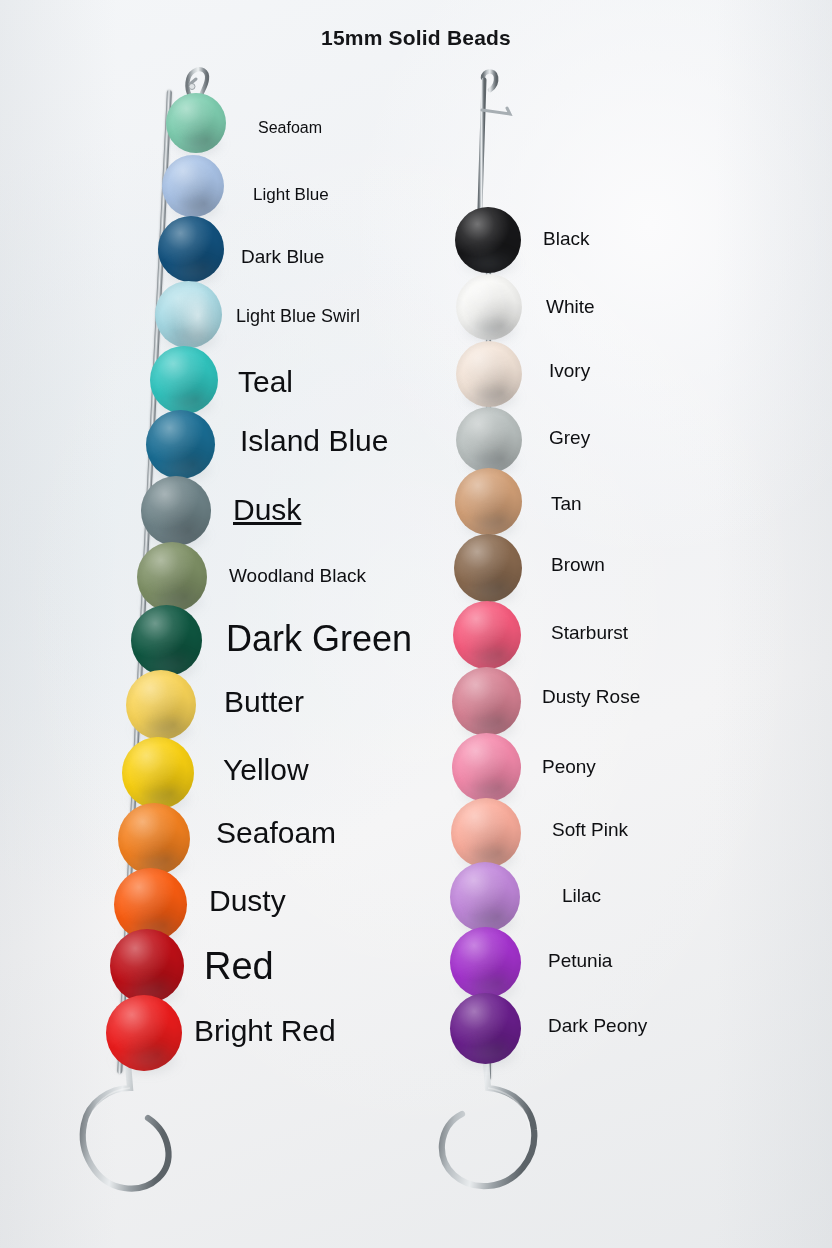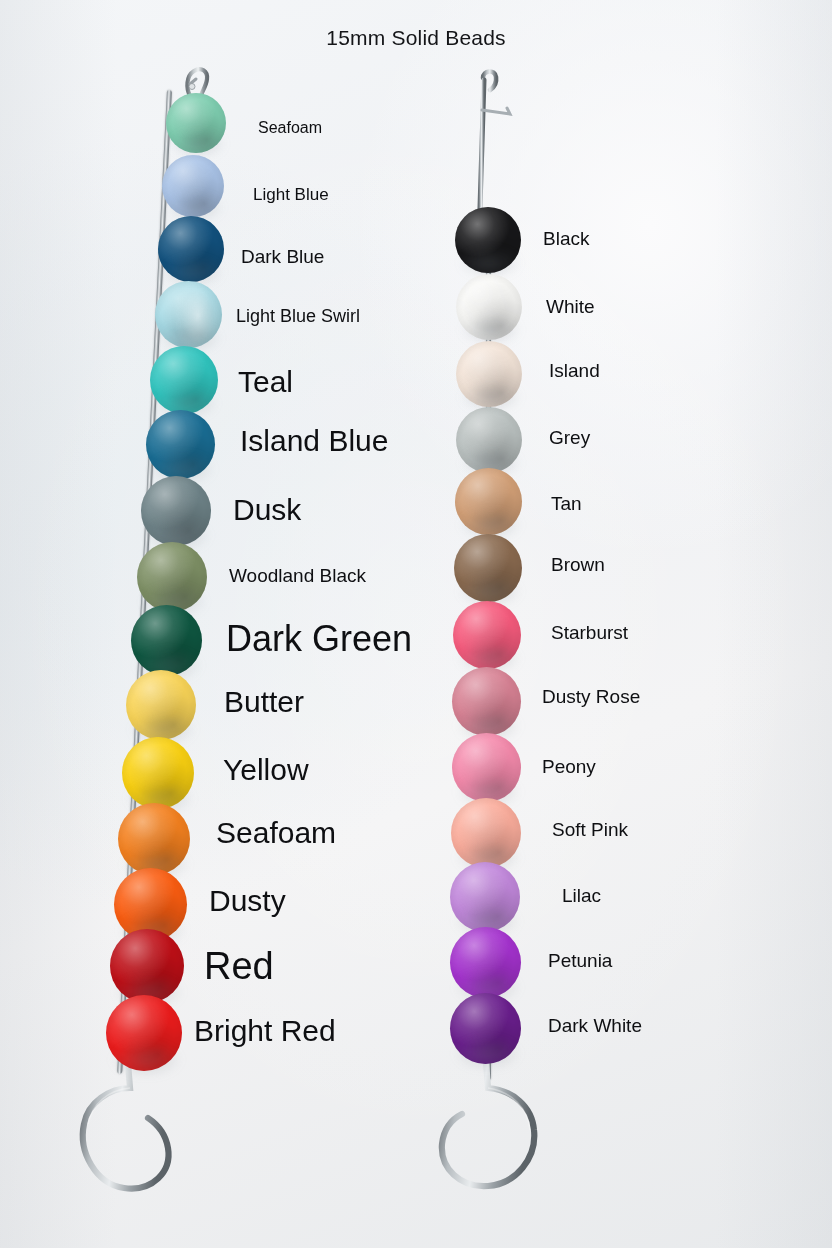--- a/index.html
+++ b/index.html
@@ -35,21 +35,21 @@
   }
 
   
   #title {
     position: absolute;
     top: 26px;
     left: 0;
     width: 832px;
     text-align: center;
     font-size: 21px;
-    font-weight: normal;
+    font-weight: bold;
     color: #141518;
     letter-spacing: 0.2px;
     z-index: 40;
   }
 
   
   .wire {
     position: absolute;
     width: 5px;
     border-radius: 3px;
@@ -170,21 +170,21 @@
     <div class="bead" style="left:146px; top:410px; width:69px; height:69px; background:#1a6e95;">
       <div class="shadow"></div>
         <div class="sheen"></div>
     </div>
     <div class="bead-label" style="left:240px; top:426px; font-size:30px;">Island Blue</div>
 
     <div class="bead" style="left:141px; top:476px; width:70px; height:70px; background:#6f8489;">
       <div class="shadow"></div>
         <div class="sheen"></div>
     </div>
-    <div class="bead-label" style="left:233px; top:495px; font-size:30px;">Dusk</div>
+    <div class="bead-label" style="left:233px; top:495px; font-size:30px;text-decoration:underline;">Dusk</div>
 
     <div class="bead" style="left:137px; top:542px; width:70px; height:70px; background:#7f9166;">
       <div class="shadow"></div>
         <div class="sheen"></div>
     </div>
     <div class="bead-label" style="left:229px; top:566px; font-size:19px;">Woodland Black</div>
 
     <div class="bead" style="left:131px; top:605px; width:71px; height:71px; background:#0f5842;">
       <div class="shadow"></div>
         <div class="sheen"></div>
@@ -270,21 +270,21 @@
     <div class="bead" style="left:456px; top:274px; width:66px; height:66px; background:#f8f8f6;">
       <div class="shadow"></div>
         <div class="sheen"></div>
     </div>
     <div class="bead-label" style="left:546px; top:297px; font-size:19px;">White</div>
 
     <div class="bead" style="left:456px; top:341px; width:66px; height:66px; background:#f4e5d9;">
       <div class="shadow"></div>
         <div class="sheen"></div>
     </div>
-    <div class="bead-label" style="left:549px; top:361px; font-size:19px;">Island</div>
+    <div class="bead-label" style="left:549px; top:361px; font-size:19px;">Ivory</div>
 
     <div class="bead" style="left:456px; top:407px; width:66px; height:66px; background:#bcc3c2;">
       <div class="shadow"></div>
         <div class="sheen"></div>
     </div>
     <div class="bead-label" style="left:549px; top:428px; font-size:19px;">Grey</div>
 
     <div class="bead" style="left:455px; top:468px; width:67px; height:67px; background:#d4a178;">
       <div class="shadow"></div>
         <div class="sheen"></div>
@@ -330,21 +330,21 @@
     <div class="bead" style="left:450px; top:927px; width:71px; height:71px; background:#a633d0;">
       <div class="shadow"></div>
         <div class="sheen"></div>
     </div>
     <div class="bead-label" style="left:548px; top:951px; font-size:19px;">Petunia</div>
 
     <div class="bead" style="left:450px; top:993px; width:71px; height:71px; background:#6b1f8e;">
       <div class="shadow"></div>
         <div class="sheen"></div>
     </div>
-    <div class="bead-label" style="left:548px; top:1016px; font-size:19px;">Dark White</div>
+    <div class="bead-label" style="left:548px; top:1016px; font-size:19px;">Dark Peony</div>
 
     <svg class="ring-hook" style="left:408px; top:1058px;" width="190" height="182" viewBox="0 0 190 182">
       <path d="M78 4 L80 30 C104 32 124 48 126 72 C129 100 108 126 80 128 C52 130 32 110 34 86 C36 68 46 60 54 56" fill="none" stroke="url(#mtl2)" stroke-width="6.2" stroke-linecap="round"></path>
       <path d="M80 30 C104 34 120 50 122 72" fill="none" stroke="rgba(255,255,255,0.35)" stroke-width="1.6"></path>
     </svg>
   </div>
 
 </div>
 
 </body></html>

